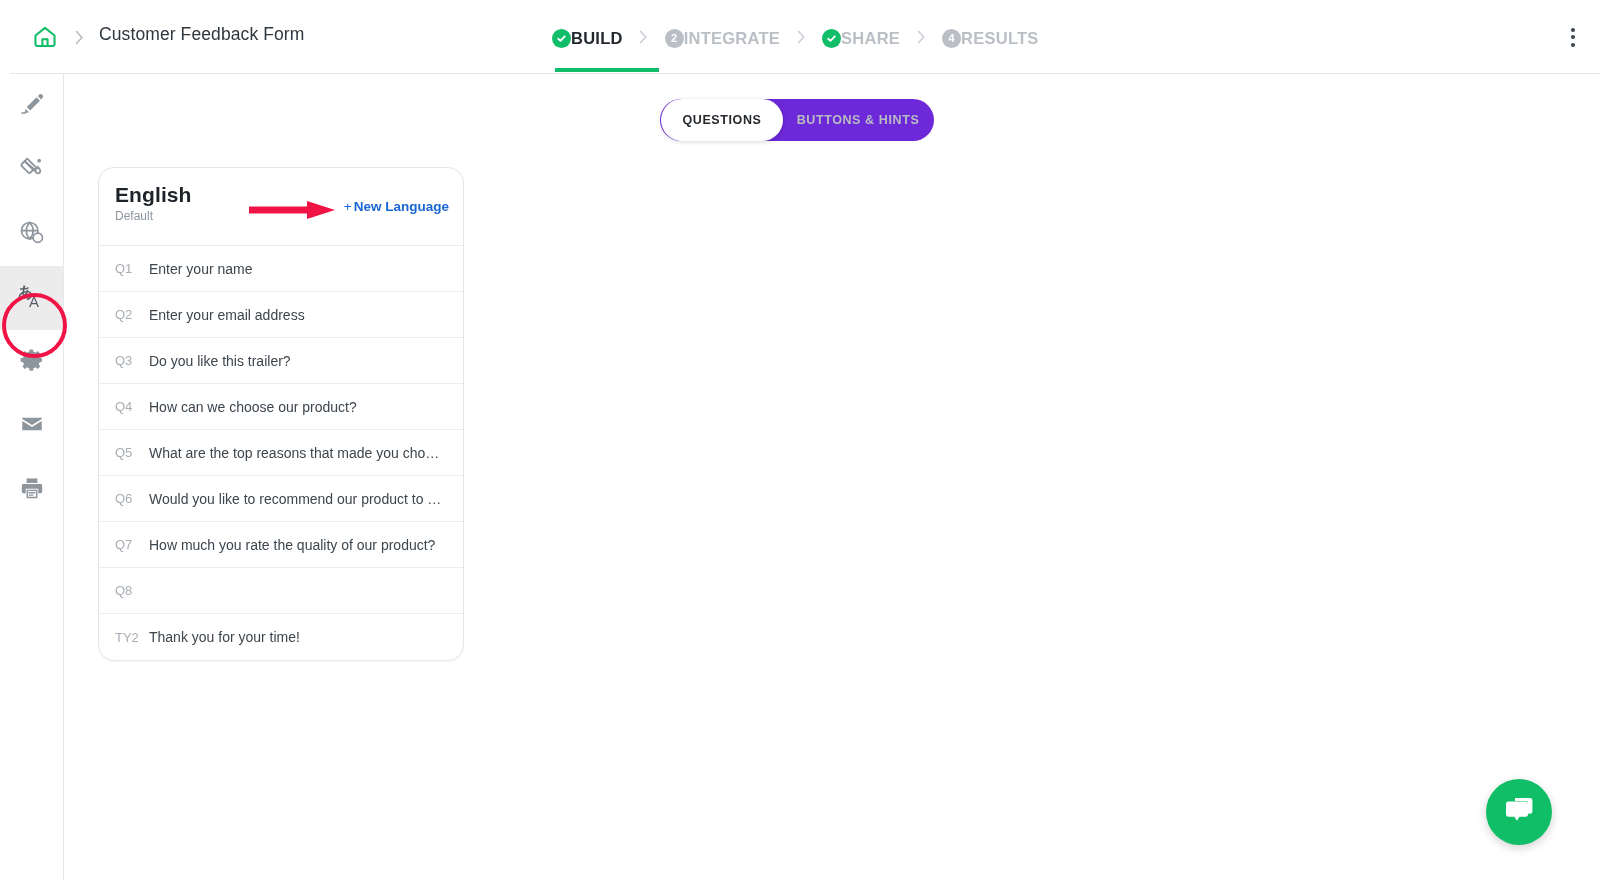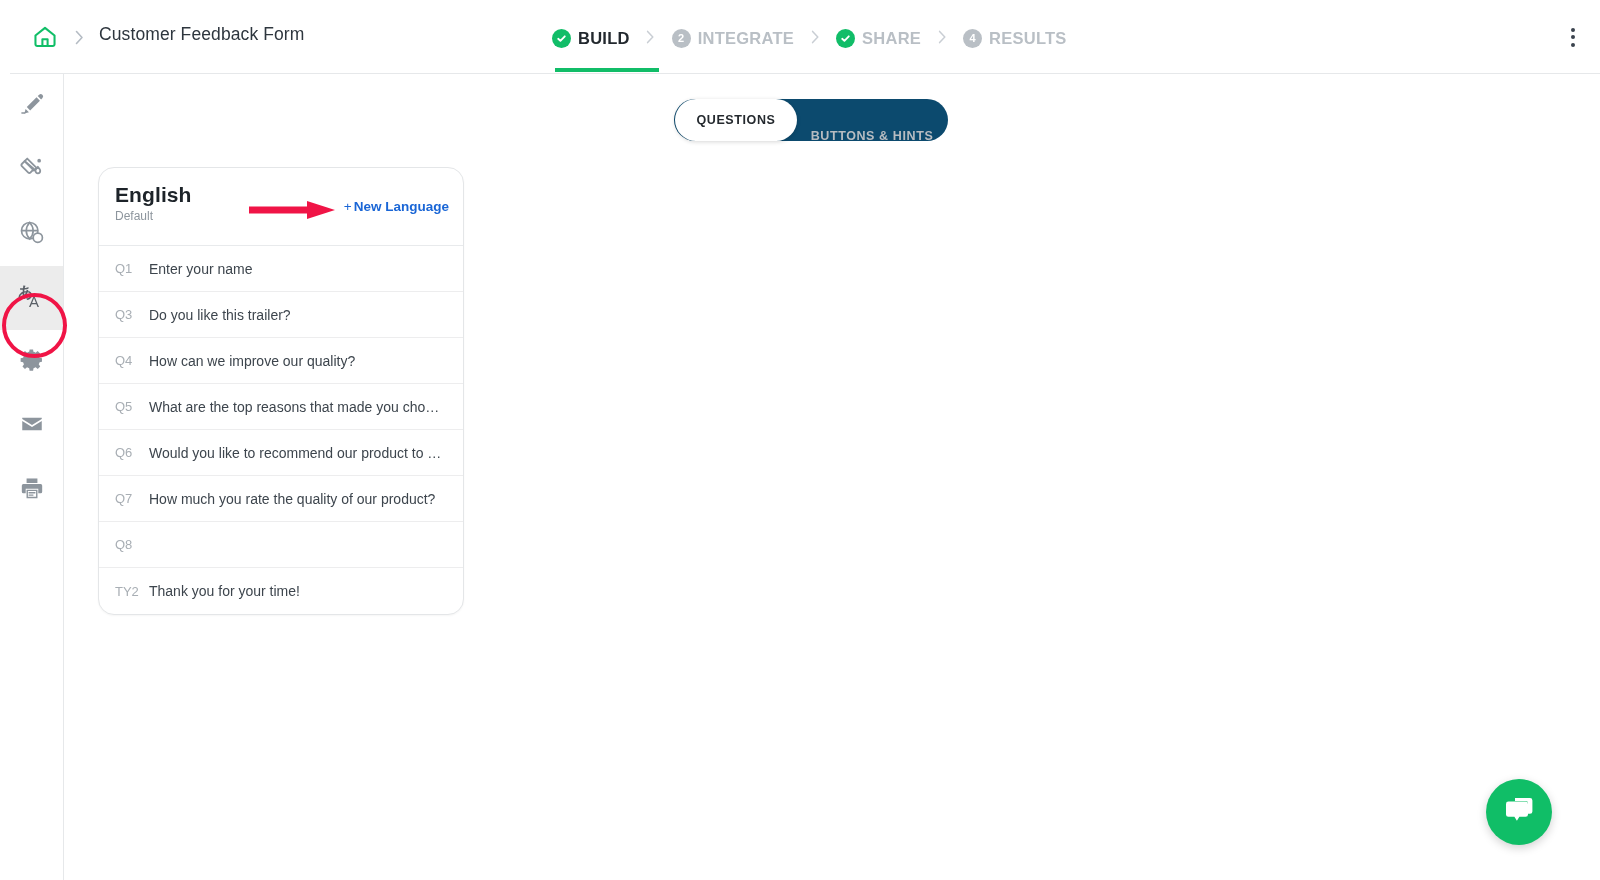--- a/index.html
+++ b/index.html
@@ -37,21 +37,21 @@
     letter-spacing: .1px; white-space: nowrap;
   }
 
   
   .steps {
     position: absolute; left: 540px; top: 18px;
     height: 40px;
     display: flex; align-items: center; gap: 0px;
   }
   .step {
-    display: flex; align-items: center; gap: 7px;
+    display: flex; align-items: center; gap: 0;
     padding: 0 2px; cursor: pointer; height: 38px;
   }
   .step-badge {
     width: 19px; height: 19px; border-radius: 50%;
     display: flex; align-items: center; justify-content: center;
     font-size: 11px; font-weight: 700; color: #ffffff;
     background: #b9bfc5; flex: none;
   }
   .step-badge.done { background: #11bd68; }
   .step-label {
@@ -96,24 +96,24 @@
 
   
   .annot-circle {
     position: absolute; left: 2px; top: 293px;
     width: 65px; height: 65px; border-radius: 50%;
     border: 4px solid #f01446; pointer-events: none;
   }
 
   
   .seg {
-    position: absolute; left: 674px; top: 99px;
+    position: absolute; left: 660px; top: 99px;
     width: 274px; height: 42px;
-    background: #0c4a6e; border-radius: 21px;
-    display: flex; align-items: flex-start;
+    background: #6d28d9; border-radius: 21px;
+    display: flex; align-items: flex-end;
   }
   .seg-btn {
     height: 42px; display: flex; align-items: center; justify-content: center;
     font-size: 12.5px; font-weight: 700; letter-spacing: .6px;
     color: #b7bcc1; cursor: pointer; border-radius: 21px;
   }
   .seg-btn.on {
     background: #ffffff; color: #24292e;
     box-shadow: 0 1px 4px rgba(0,0,0,.16);
   }
@@ -346,26 +346,30 @@
     <div class="new-lang">
       <span class="plus">+</span><span>New Language</span>
     </div>
   </div>
 
   <div class="qrow">
     <span class="qnum">Q1</span>
     <span class="qtext">Enter your name</span>
   </div>
   <div class="qrow">
+    <span class="qnum">Q2</span>
+    <span class="qtext">Enter your email address</span>
+  </div>
+  <div class="qrow">
     <span class="qnum">Q3</span>
     <span class="qtext">Do you like this trailer?</span>
   </div>
   <div class="qrow">
     <span class="qnum">Q4</span>
-    <span class="qtext">How can we improve our quality?</span>
+    <span class="qtext">How can we choose our product?</span>
   </div>
   <div class="qrow">
     <span class="qnum">Q5</span>
     <span class="qtext">What are the top reasons that made you choose…</span>
   </div>
   <div class="qrow">
     <span class="qnum">Q6</span>
     <span class="qtext">Would you like to recommend our product to yo…</span>
   </div>
   <div class="qrow">

